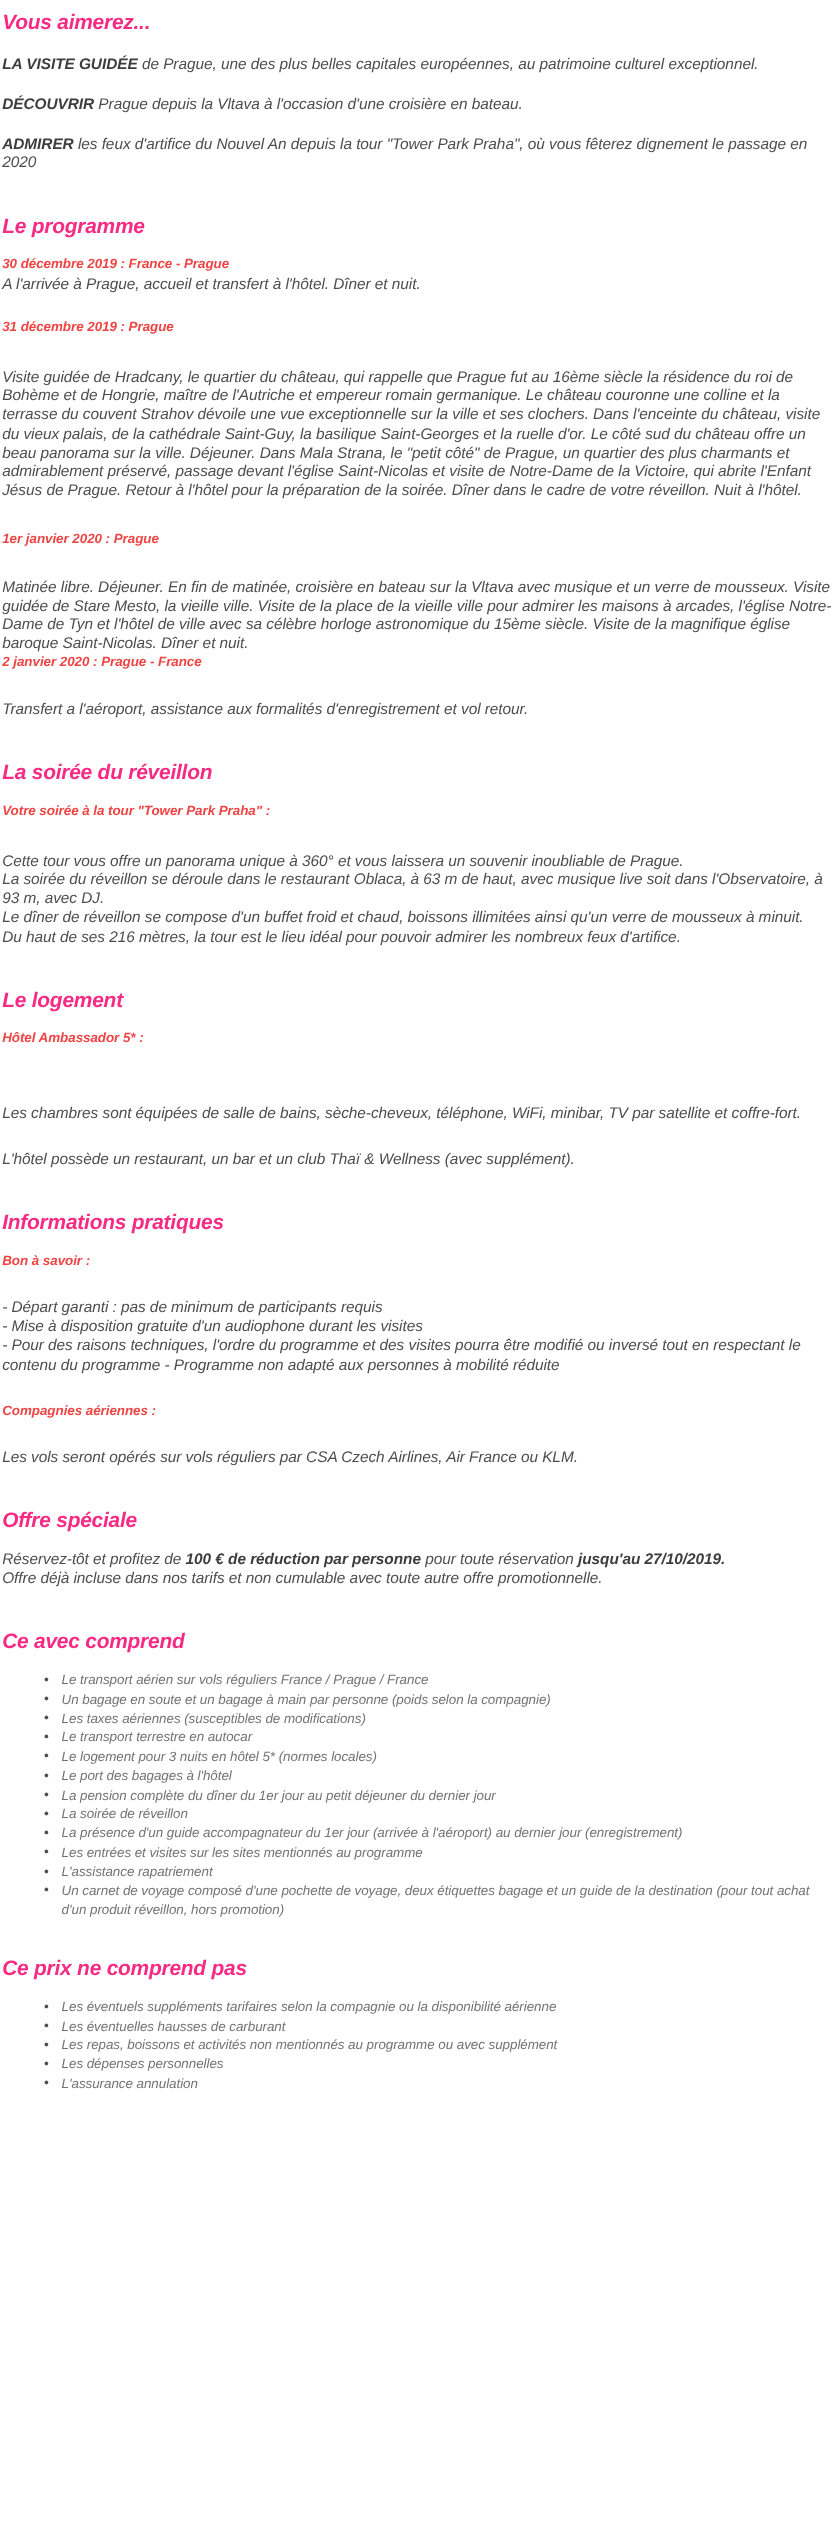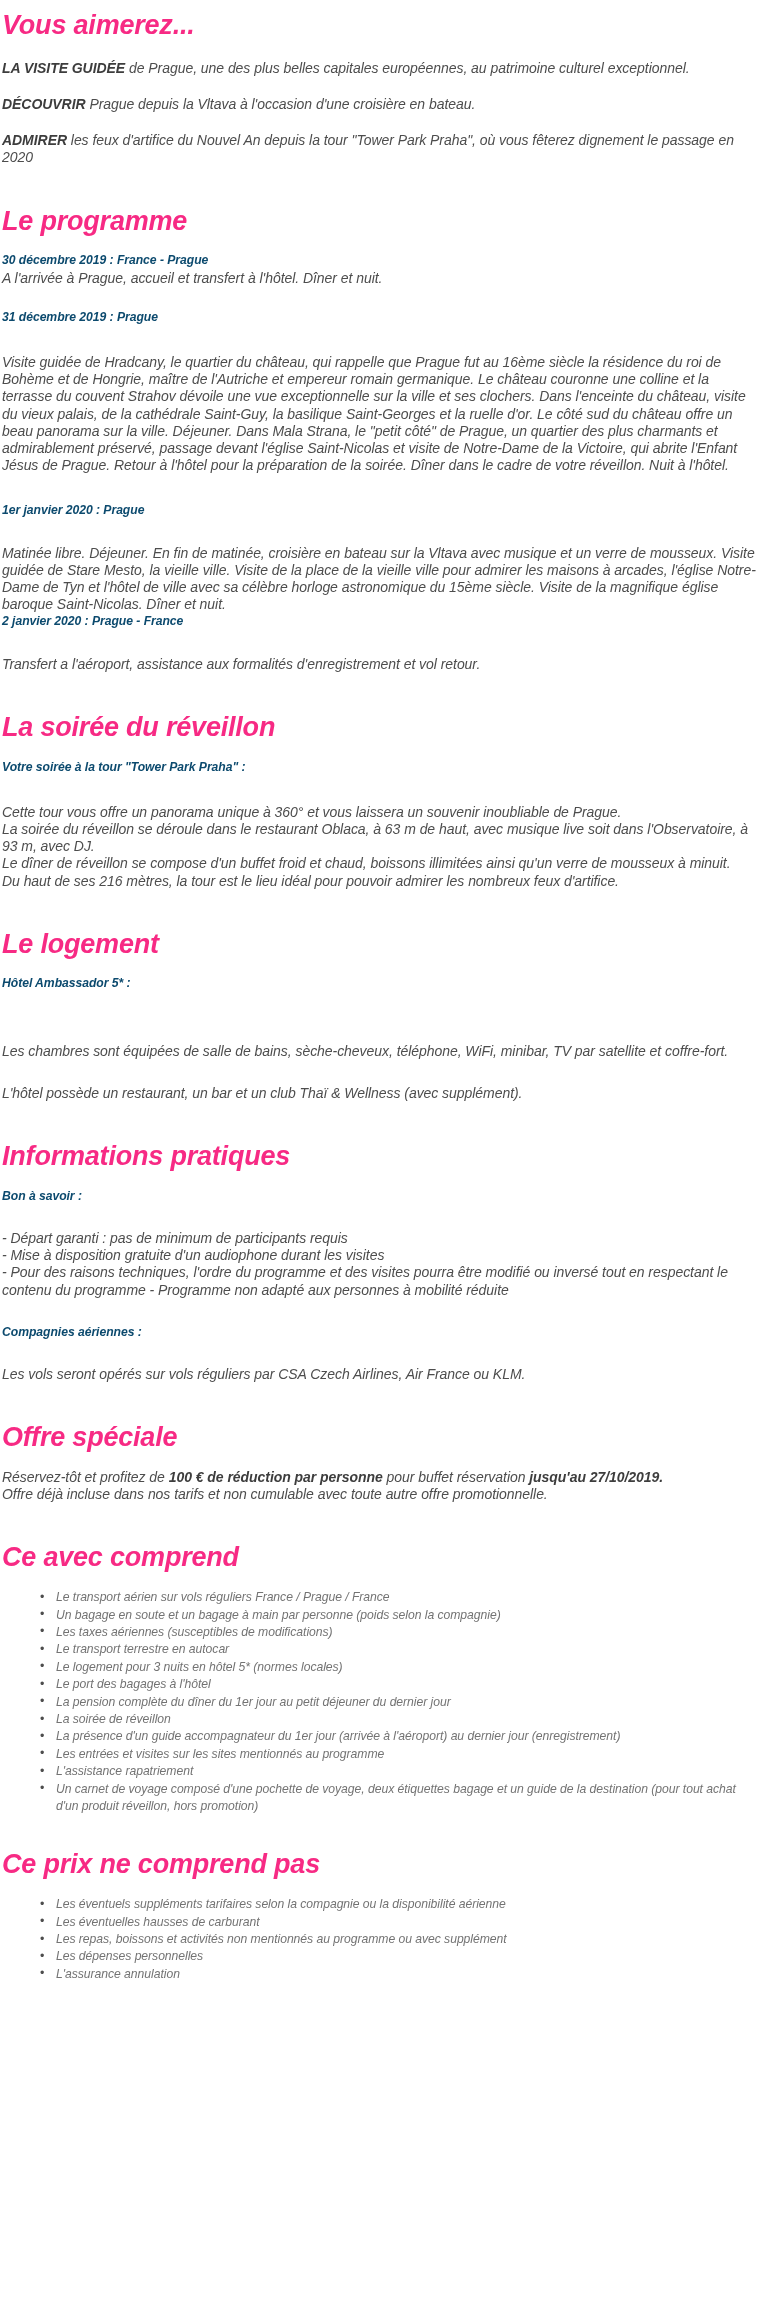--- a/index.html
+++ b/index.html
@@ -17,21 +17,21 @@
     width: 758px;
     box-sizing: border-box;
     padding: 0 2px 0 2px;
     overflow: hidden;
   }
   h2.section-title {
     font-family: "Liberation Sans", sans-serif;
     font-style: italic;
     font-weight: bold;
     color: #f72a84;
-    font-size: 27px;
+    font-size: 19px;
     line-height: 1.25;
     margin: 0;
     letter-spacing: -0.2px;
   }
   p.body {
     font-style: italic;
     font-size: 14px;
     line-height: 17.2px;
     margin: 0;
     color: #4d4d4d;
@@ -41,21 +41,21 @@
     font-weight: bold;
     font-style: italic;
     color: #3d3d3d;
   }
   p.sub {
     font-style: italic;
     font-weight: bold;
     font-size: 12.2px;
     line-height: 17.2px;
     margin: 0;
-    color: #0c4a6e;
+    color: #ef4444;
     letter-spacing: -0.05px;
   }
   ul.bullets {
     margin: 0;
     padding-left: 38px;
     list-style: none;
   }
   ul.bullets li {
     font-style: italic;
     font-size: 12.2px;
@@ -144,21 +144,21 @@
   <p class="body">- Mise à disposition gratuite d'un audiophone durant les visites</p>
   <p class="body">- Pour des raisons techniques, l'ordre du programme et des visites pourra être modifié ou inversé tout en respectant le contenu du programme - Programme non adapté aux personnes à mobilité réduite</p>
   <div class="sp-25"></div>
   <p class="sub">Compagnies aériennes :</p>
   <div class="sp-25"></div>
   <p class="body">Les vols seront opérés sur vols réguliers par CSA Czech Airlines, Air France ou KLM.</p>
 
   <div class="sp-38"></div>
   <h2 class="section-title">Offre spéciale</h2>
   <div class="sp-14"></div>
-  <p class="body"><span>Réservez-tôt et profitez de </span><b>100 € de réduction par personne</b><span> pour buffet réservation </span><b>jusqu'au 27/10/2019.</b></p>
+  <p class="body"><span>Réservez-tôt et profitez de </span><b>100 € de réduction par personne</b><span> pour toute réservation </span><b>jusqu'au 27/10/2019.</b></p>
   <p class="body">Offre déjà incluse dans nos tarifs et non cumulable avec toute autre offre promotionnelle.</p>
 
   <div class="sp-38"></div>
   <h2 class="section-title">Ce avec comprend</h2>
   <div class="sp-14"></div>
   <ul class="bullets">
     <li>Le transport aérien sur vols réguliers France / Prague / France</li>
     <li>Un bagage en soute et un bagage à main par personne (poids selon la compagnie)</li>
     <li>Les taxes aériennes (susceptibles de modifications)</li>
     <li>Le transport terrestre en autocar</li>

